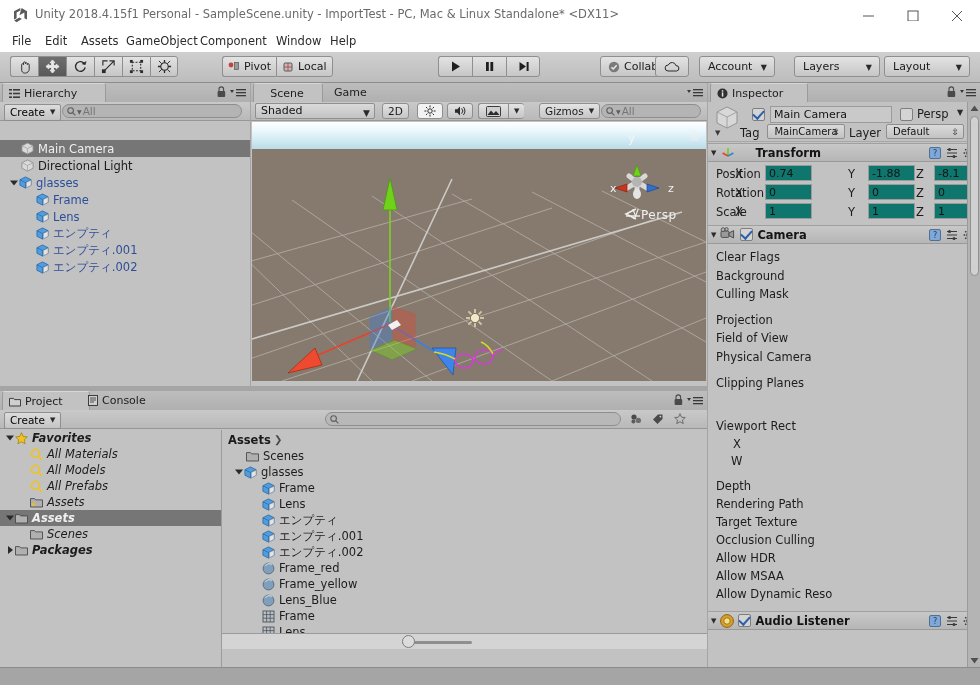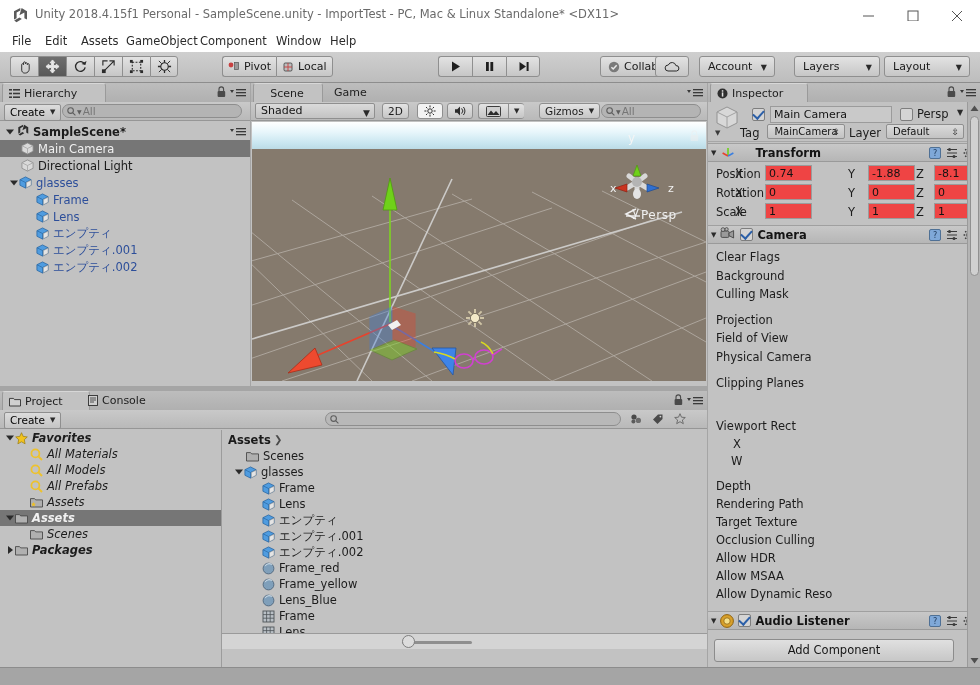--- a/index.html
+++ b/index.html
@@ -71,21 +71,21 @@
   .foldarrow{width:11px;height:11px;display:flex;align-items:center;justify-content:center;cursor:default;}
 
   
   .sceneview{position:absolute;overflow:hidden;background:#8d8071;}
   .sky{position:absolute;left:0;top:0;width:100%;height:28px;
     background:linear-gradient(#ffffff 0%,#e8f6fb 35%,#c9e6f0 75%,#b9d9e4 100%);}
   .ground{position:absolute;left:0;top:27px;width:100%;bottom:0;background:#857a6d;}
 
   
   .insp-field-label{position:absolute;font-size:11.5px;color:#1c1c1c;white-space:nowrap;}
-  .ibox{position:absolute;box-sizing:border-box;background:#ef4444;border:1px solid #9b9b9b;
+  .ibox{position:absolute;box-sizing:border-box;background:#0f766e;border:1px solid #9b9b9b;
     font-size:11px;color:#131313;line-height:15px;padding-left:3px;height:16px;white-space:nowrap;overflow:hidden;cursor:text;}
   .idrop{position:absolute;box-sizing:border-box;background:linear-gradient(#dadada,#c3c3c3);
     border:1px solid #8f8f8f;border-radius:2px;font-size:11px;color:#131313;line-height:15px;
     height:17px;padding-left:5px;white-space:nowrap;overflow:hidden;cursor:default;}
   .idrop .ar{position:absolute;right:4px;top:2px;font-size:9px;color:#2a2a2a;}
   .cbx{position:absolute;width:13px;height:13px;box-sizing:border-box;background:#d4d4d4;border:1px solid #7e7e7e;border-radius:2px;cursor:default;}
   .cbx.checked::after{content:"";position:absolute;left:2px;top:-1px;width:5px;height:9px;border:solid #2b5fa8;border-width:0 2px 2px 0;transform:rotate(42deg);}
   .comp-header{position:absolute;left:0;width:100%;height:19px;background:linear-gradient(#c8c8c8,#b6b6b6);
     border-top:1px solid #a0a0a0;border-bottom:1px solid #9a9a9a;box-sizing:border-box;display:flex;align-items:center;}
   .comp-title{font-size:11.5px;font-weight:bold;color:#141414;}
@@ -311,41 +311,20 @@
       <div class="searchfield" style="left:62px;top:2px;width:180px">
         <svg width="9" height="9" viewBox="0 0 9 9">
             <circle cx="3.6" cy="3.6" r="2.8" fill="none" stroke="#5d5d5d" stroke-width="1.1"></circle>
             <line x1="5.8" y1="5.8" x2="8.4" y2="8.4" stroke="#5d5d5d" stroke-width="1.1"></line>
           </svg>
         <span class="ddarrow" style="font-size:6px;margin:0 1px;color:#5d5d5d">▼</span>
         <span class="sph" style="margin-left:0">All</span>
       </div>
     </div>
 
-    <div class="row" style="top:40px;padding-left:4px">
-      <span class="foldarrow">
-        <svg width="8" height="8">
-            <path d="M0 1.5 L8 1.5 L4 6.5 Z" fill="#2a2a2a"></path>
-          </svg>
-      </span>
-      <span style="margin:0 4px 0 1px">
-        <svg width="13" height="13" viewBox="0 0 17 17">
-            <path d="M3 4.2 L9.3 1 L9.3 3.4 L5.6 5.6 L5.6 11.2 L3 12.6 Z M10.6 1 L16 4.2 L16 12.6 L13.4 11.2 L13.4 5.6 L8.4 8.2 Z M3.2 13.6 L8.5 10.6 L10.8 12 L5.5 15.2 Z" fill="#2e2e2e"></path>
-          </svg>
-      </span>
-      <span class="rlabel bold">SampleScene*</span>
-      <span style="position:absolute;right:4px;top:3px">
-        <svg width="16" height="11">
-            <path d="M0 3 L4 3 L2 6 Z" fill="#3a3a3a"></path>
-            <rect x="6" y="2" width="10" height="1.3" fill="#3a3a3a"></rect>
-            <rect x="6" y="5" width="10" height="1.3" fill="#3a3a3a"></rect>
-            <rect x="6" y="8" width="10" height="1.3" fill="#3a3a3a"></rect>
-          </svg>
-      </span>
-    </div>
 
     <div id="hierarchy-rows">
         <div class="row sel" style="top: 57px;">
           <span style="width: 21px; display: inline-block;"></span>
           <span style="display: inline-flex; align-items: center; margin-right: 4px;">
             <svg width="13" height="13" viewBox="0 0 14 14">
               <path d="M7 1 L13 4 L13 10 L7 13 L1 10 L1 4 Z" fill="#d9d9d9" stroke="#8d8d8d" stroke-width="0.9"></path>
               <path d="M1 4 L7 7 L13 4 M7 7 V13" fill="none" stroke="#a6a6a6" stroke-width="0.9"></path>
             </svg>
           </span>
@@ -1137,23 +1116,20 @@
                 <path d="M9.8 6 H11.4"></path>
                 <path d="M2.2 2.2 L3.3 3.3"></path>
                 <path d="M8.7 8.7 L9.8 9.8"></path>
                 <path d="M9.8 2.2 L8.7 3.3"></path>
                 <path d="M3.3 8.7 L2.2 9.8"></path>
               </g>
             </svg></span>
       </span>
     </div>
 
-    <div class="addcomp" style="left:6px;top:556px;width:238px;height:21px;line-height:21px">
-      <span>Add Component</span>
-    </div>
 
     <div class="scrollbar-v" style="right:0;top:19px;height:565px">
       <div class="sb-arrow" style="top:1px">
         <svg width="9" height="7">
             <path d="M4.5 0.5 L8.5 6 L0.5 6 Z" fill="#4f4f4f"></path>
           </svg>
       </div>
       <div class="scrollthumb" style="top:14px;height:160px"></div>
       <div class="sb-arrow" style="bottom:1px">
         <svg width="9" height="7">

